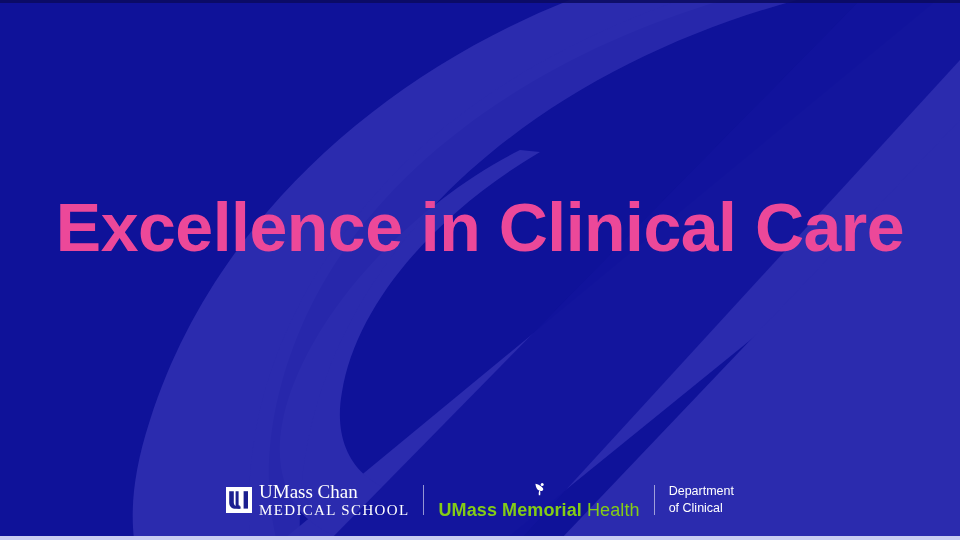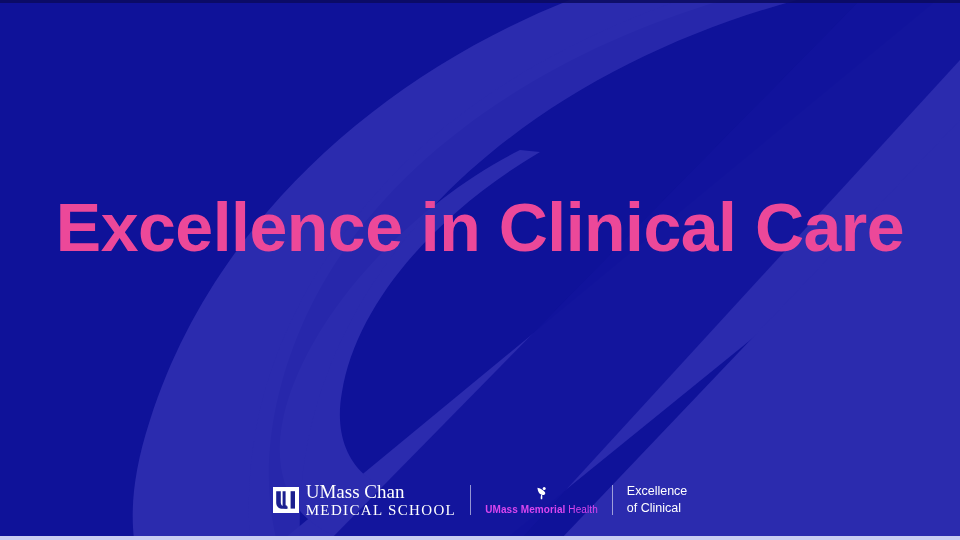--- a/index.html
+++ b/index.html
@@ -135,22 +135,22 @@
     align-items: center;
     line-height: 1;
   }
   .memorial-mark {
     width: 15px;
     height: 15px;
     display: block;
     margin-bottom: 4px;
   }
   .memorial-words {
-    font-size: 10px;
-    color: #d946ef;
+    font-size: 18px;
+    color: #84cc16;
     white-space: nowrap;
     letter-spacing: 0.1px;
     text-align: center;
   }
   .memorial-words b { font-weight: bold; }
   .memorial-words span { font-weight: normal; }
 
   
   .dept {
     font-size: 12.5px;
@@ -246,19 +246,19 @@
         <div class="memorial-words">
           <b>UMass Memorial</b><span> Health</span>
         </div>
       </div>
     </div>
 
     <div class="logo-divider"></div>
 
     <div class="logo-unit">
       <div class="dept">
-        <div>Excellence</div>
+        <div>Department</div>
         <div>of Clinical</div>
       </div>
     </div>
 
   </div>
 </div>
 
 </body></html>

